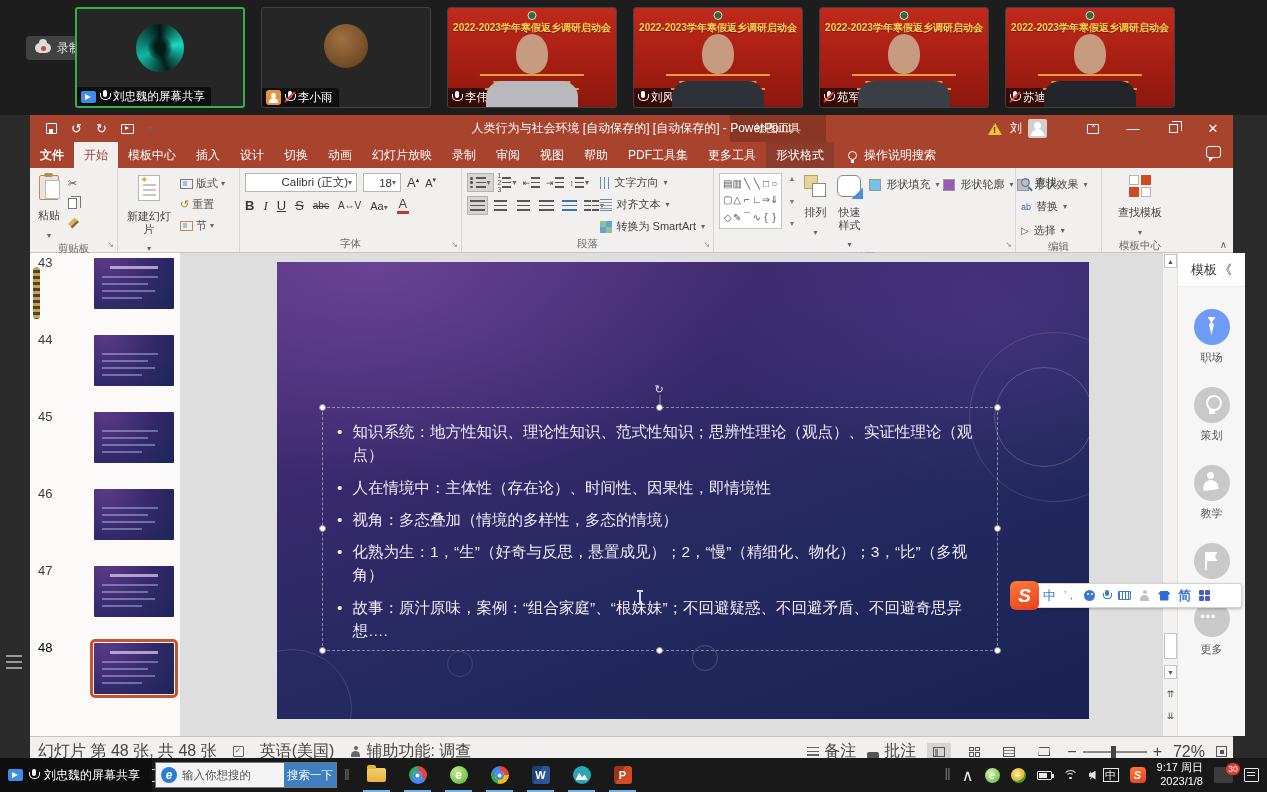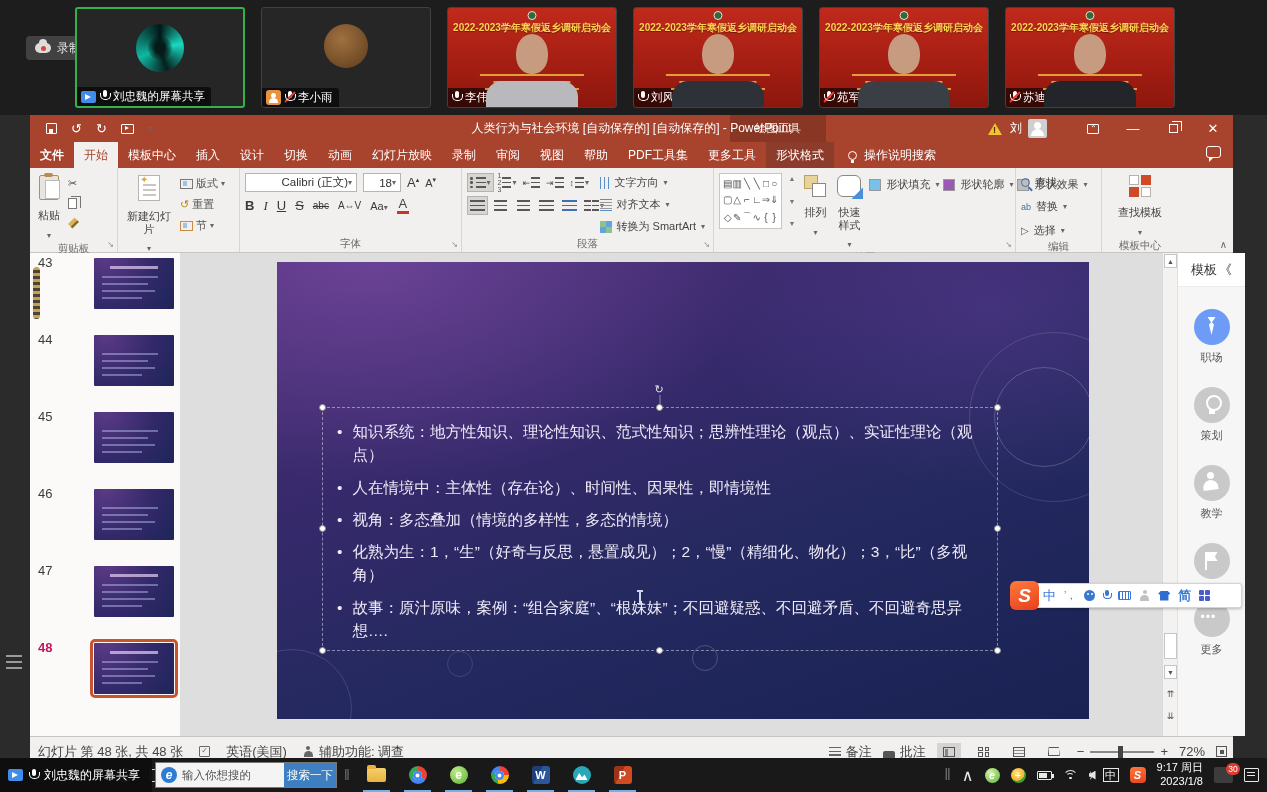--- a/index.html
+++ b/index.html
@@ -122,21 +122,21 @@
 .ic-grid{width:22px;height:22px;display:grid;grid-template-columns:1fr 1fr;gap:2px;flex:none}
 .ic-grid i{background:#fff;border:1px solid #b5b3b0}
 .ic-grid i:nth-child(2),.ic-grid i:nth-child(3){background:#cf4a26;border-color:#cf4a26}
 #ribcol{position:absolute;right:6px;bottom:2px;font-size:10px;color:#666}
 
 
 #content{position:absolute;left:0;top:138px;right:0;height:483px}
 #thpanel{position:absolute;left:0;top:0;width:150px;height:483px;background:#fbfaf9;overflow:hidden}
 .trow{position:relative;height:77px}
 .tnum{position:absolute;left:8px;top:2px;font-size:13px;color:#3c3c3c}
-.trow.cur .tnum{color:#be185d;font-weight:bold}
+.trow.cur .tnum{color:#000000;font-weight:normal}
 .thumb{position:absolute;left:64px;top:5px;width:80px;height:51px;border-radius:1px;background:radial-gradient(circle at 15% 0%,#5b3a86,#33296a 55%,#1d2558 100%)}
 .trow.cur .thumb{outline:3px solid #c8532c;outline-offset:1px}
 .thumb .ttl{position:absolute;left:20%;right:20%;top:8px;height:2.5px;background:rgba(240,220,255,.65)}
 .thumb .tl{position:absolute;left:10%;height:1.6px;background:rgba(200,210,255,.42)}
 #thscroll{position:absolute;left:3px;top:14px;width:7px;height:52px;border-radius:4px;background:repeating-linear-gradient(to bottom,#c8a24b 0 3px,#4d4233 3px 6px)}
 #canvas{position:absolute;left:150px;top:0;width:982px;height:483px;background:#dedede}
 #slide{position:absolute;left:97px;top:9px;width:812px;height:457px;overflow:hidden;background:radial-gradient(ellipse 620px 360px at 12% 0%,rgba(136,84,178,.55),transparent 62%),radial-gradient(ellipse 480px 300px at 88% 10%,rgba(96,66,156,.38),transparent 60%),linear-gradient(160deg,#4a2d74 0%,#34296a 38%,#24295f 62%,#192253 100%)}
 .deco{position:absolute;border:1px solid rgba(255,255,255,.13);border-radius:50%}
 #sl-title{position:absolute;left:0;right:0;top:52px;text-align:center;font-family:"DejaVu Serif","Liberation Serif",serif;font-size:30px;letter-spacing:2px;color:#ece5f4}
 #selbox{position:absolute;left:45px;top:145px;width:676px;height:244px;border:1px dashed rgba(235,235,245,.5)}
@@ -162,21 +162,21 @@
 .i-tie::after{content:"";position:absolute;left:15.5px;top:13px;width:5px;height:13px;background:#fff;clip-path:polygon(50% 0,100% 20%,50% 100%,0 20%)}
 .i-bulb::before{content:"";position:absolute;left:12px;top:8px;width:12px;height:12px;border:2px solid #fff;border-radius:50%}
 .i-bulb::after{content:"";position:absolute;left:15px;top:22px;width:6px;height:5px;background:#fff}
 .i-teach::before{content:"";position:absolute;left:13px;top:7px;width:7px;height:7px;border-radius:50%;background:#fff}
 .i-teach::after{content:"";position:absolute;left:9px;top:15px;width:15px;height:10px;border-radius:8px 8px 0 0;background:#fff;transform:rotate(-8deg)}
 .i-flag::before{content:"";position:absolute;left:11px;top:9px;width:13px;height:9px;background:#fff;clip-path:polygon(0 0,100% 0,80% 50%,100% 100%,0 100%)}
 .i-flag::after{content:"";position:absolute;left:11px;top:9px;width:2px;height:18px;background:#fff}
 .i-more::before{content:"•••";position:absolute;left:7px;top:9px;color:#fff;font-size:12px;letter-spacing:1px}
 
 
-#status{position:absolute;left:0;top:621px;right:0;height:30px;background:#f1f0ef;border-top:1px solid #c8c6c4;font-size:13px;color:#454545;display:flex;align-items:center}
+#status{position:absolute;left:0;top:621px;right:0;height:30px;background:#f1f0ef;border-top:1px solid #c8c6c4;font-size:16px;color:#454545;display:flex;align-items:center}
 #st-l{display:flex;align-items:center;gap:16px;margin-left:8px}
 #st-r{position:absolute;right:6px;display:flex;align-items:center;gap:11px}
 .ic-book{width:11px;height:11px;border:1px solid #666;border-radius:1px;position:relative}
 .ic-book::after{content:"✓";position:absolute;left:1px;top:-1px;font-size:8px;color:#666}
 .ic-acc{width:11px;height:11px;position:relative}
 .ic-acc::before{content:"";position:absolute;left:3.5px;top:0;width:4px;height:4px;border-radius:50%;background:#666}
 .ic-acc::after{content:"";position:absolute;left:1px;top:4.5px;width:9px;height:6px;border-radius:5px 5px 0 0;background:#666}
 .ic-notes{width:12px;height:10px;background:repeating-linear-gradient(to bottom,#666 0 1.3px,transparent 1.3px 3.6px)}
 .ic-cmtb{width:12px;height:10px;background:#555;border-radius:2px;position:relative}
 .ic-cmtb::after{content:"";position:absolute;left:2px;bottom:-3px;border-left:3px solid #555;border-bottom:3px solid transparent}

